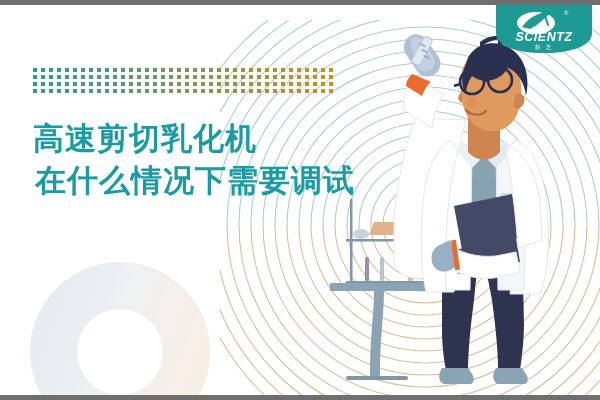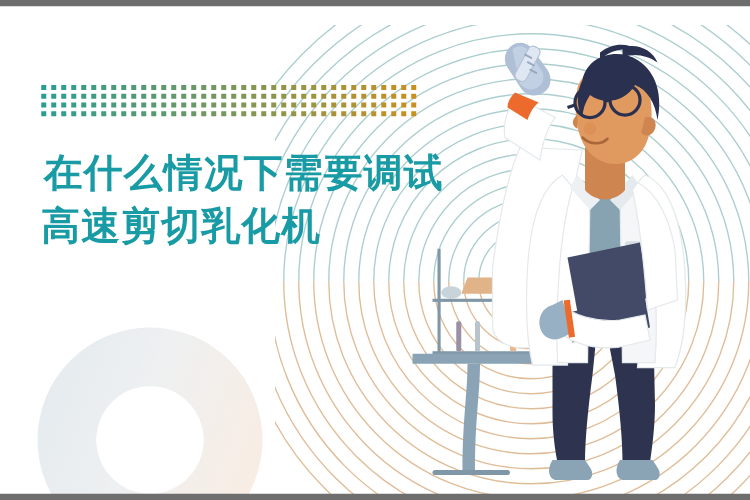--- a/index.html
+++ b/index.html
@@ -343,22 +343,22 @@
       <i style="width: 4px; height: 4px; background: rgb(174, 146, 50);"></i>
       <i style="width: 4px; height: 4px; background: rgb(179, 146, 47);"></i>
       <i style="width: 4px; height: 4px; background: rgb(183, 145, 44);"></i>
       <i style="width: 4px; height: 4px; background: rgb(187, 145, 40);"></i>
       <i style="width: 4px; height: 4px; background: rgb(191, 145, 37);"></i>
       <i style="width: 4px; height: 4px; background: rgb(196, 144, 34);"></i>
       <i style="width: 4px; height: 4px; background: rgb(200, 144, 31);"></i>
     </div>
 
   <div class="headline">
+    <span class="line line1">高速剪切乳化机</span>
     <span class="line line2">在什么情况下需要调试</span>
-    <span class="line line1">高速剪切乳化机</span>
   </div>
 
   <div class="bench">
     <svg width="140" height="200" viewBox="0 0 140 200" xmlns="http://www.w3.org/2000/svg">
 
       <rect x="20" y="4" width="2.5" height="84" fill="#7f97a6"></rect>
       <rect x="96" y="4" width="2.5" height="84" fill="#7f97a6"></rect>
 
       <rect x="16" y="44" width="86" height="2.5" fill="#7f97a6"></rect>
 
@@ -459,14 +459,26 @@
       </g>
 
       <path d="M146 64 C150 44 174 38 190 48 C206 58 210 78 206 96
                C204 82 198 72 188 68 C180 82 162 84 152 76
                C148 82 146 88 146 94 C140 84 142 72 146 64 Z" fill="#2a3050"></path>
       <path d="M178 38 C190 34 202 40 206 50 C198 44 186 42 178 46 Z" fill="#2a3050"></path>
       <path d="M160 42 C170 34 182 34 190 40 C180 38 168 40 160 48 Z" fill="#2a3050"></path>
     </svg>
   </div>
 
+  <div class="logo">
+    <svg width="96" height="50" viewBox="0 0 96 50" xmlns="http://www.w3.org/2000/svg">
+      <path d="M0 0 H96 V30 C96 42 78 50 48 50 C18 50 0 42 0 30 Z" fill="#1e9a95"></path>
+      <ellipse cx="40" cy="20" rx="19" ry="11" fill="#ffffff"></ellipse>
+      <path d="M26 24 C34 12 48 8 54 10 C48 16 42 22 34 26 Z" fill="#1e9a95"></path>
+      <path d="M48 9 L52 22" stroke="#1e9a95" stroke-width="2" fill="none" stroke-linecap="round"></path>
+      <circle cx="48" cy="9" r="2.4" fill="#1e9a95"></circle>
+      <text x="68" y="12" font-family="Liberation Sans, sans-serif" font-size="6" fill="#ffffff">®</text>
+      <text x="48" y="38" font-family="Liberation Sans, sans-serif" font-size="12.5" font-weight="bold" font-style="italic" fill="#ffffff" text-anchor="middle" letter-spacing="0.5">SCIENTZ</text>
+      <text x="48" y="45.5" font-family="Liberation Sans, sans-serif" font-size="5.5" fill="#ffffff" text-anchor="middle" letter-spacing="2">新 芝</text>
+    </svg>
+  </div>
 
 </div>
 
 </body></html>

